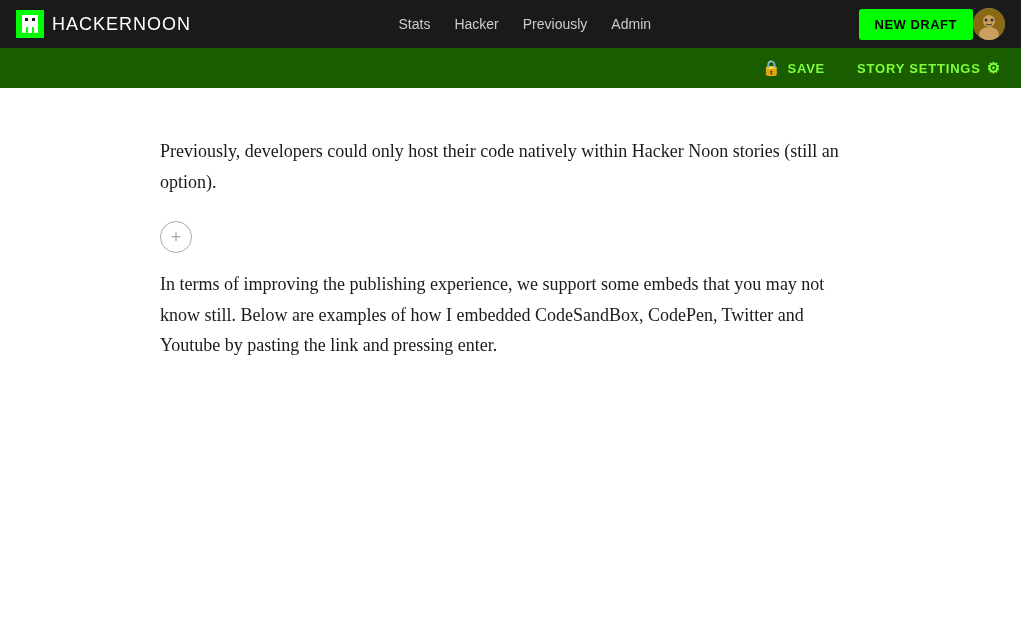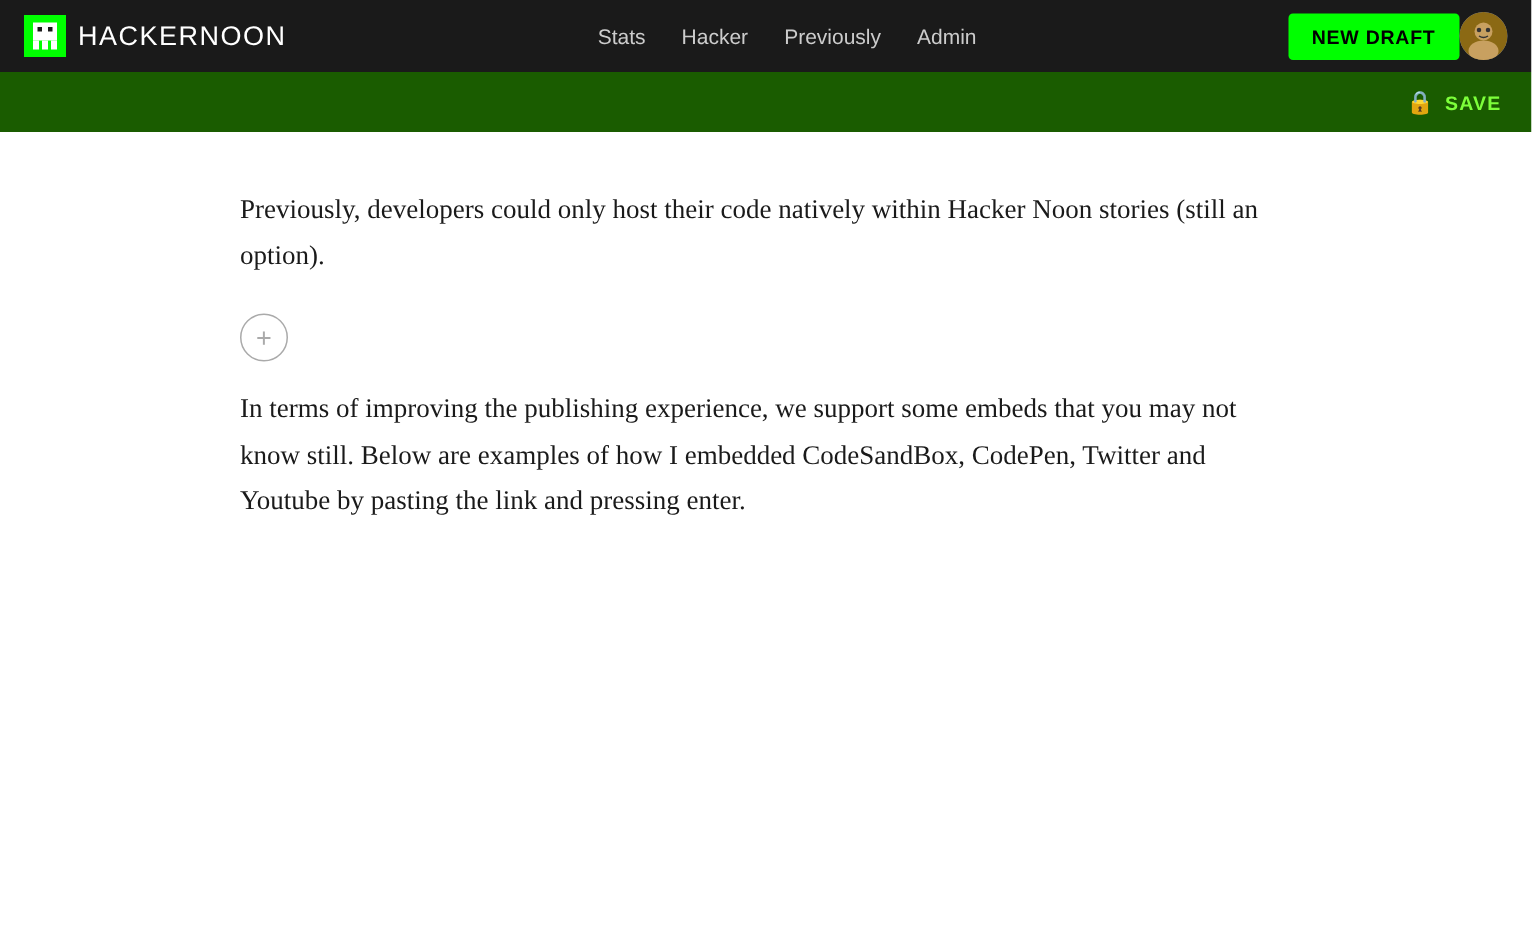--- a/index.html
+++ b/index.html
@@ -121,21 +121,21 @@
       border: none;
     }
 
     .toolbar-icon {
       font-size: 15px;
     }
 
     
     .editor {
       background: #ffffff;
-      padding: 36px 160px;
+      padding: 48px 160px;
       min-height: calc(623px - 88px);
     }
 
     .content-block {
       margin-bottom: 24px;
     }
 
     .content-text {
       font-family: 'Georgia', serif;
       font-size: 18px;
@@ -198,20 +198,24 @@
       </svg>
     </div>
   </div>
 </nav>
 
 <div class="toolbar">
   <button class="toolbar-btn">
     <span class="toolbar-icon">🔒</span>
     <span>SAVE</span>
   </button>
+  <button class="toolbar-btn">
+    <span>STORY SETTINGS</span>
+    <span class="toolbar-icon">⚙</span>
+  </button>
 </div>
 
 <div class="editor">
   <div class="content-block">
     <p class="content-text">Previously, developers could only host their code natively within Hacker Noon stories (still an option).</p>
   </div>
 
   <button class="add-block-btn">
     <span>+</span>
   </button>

